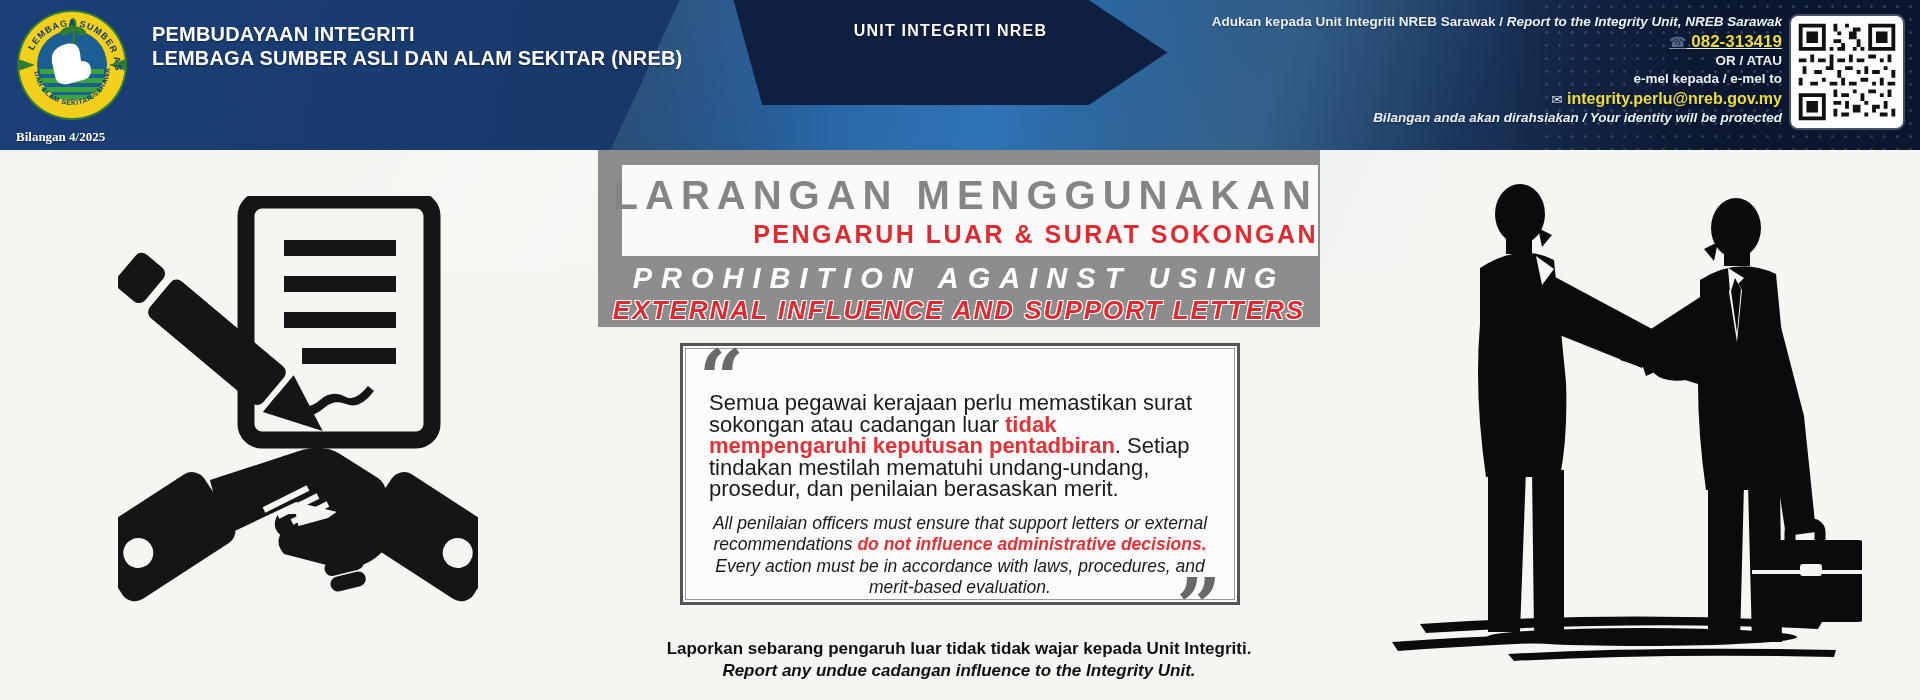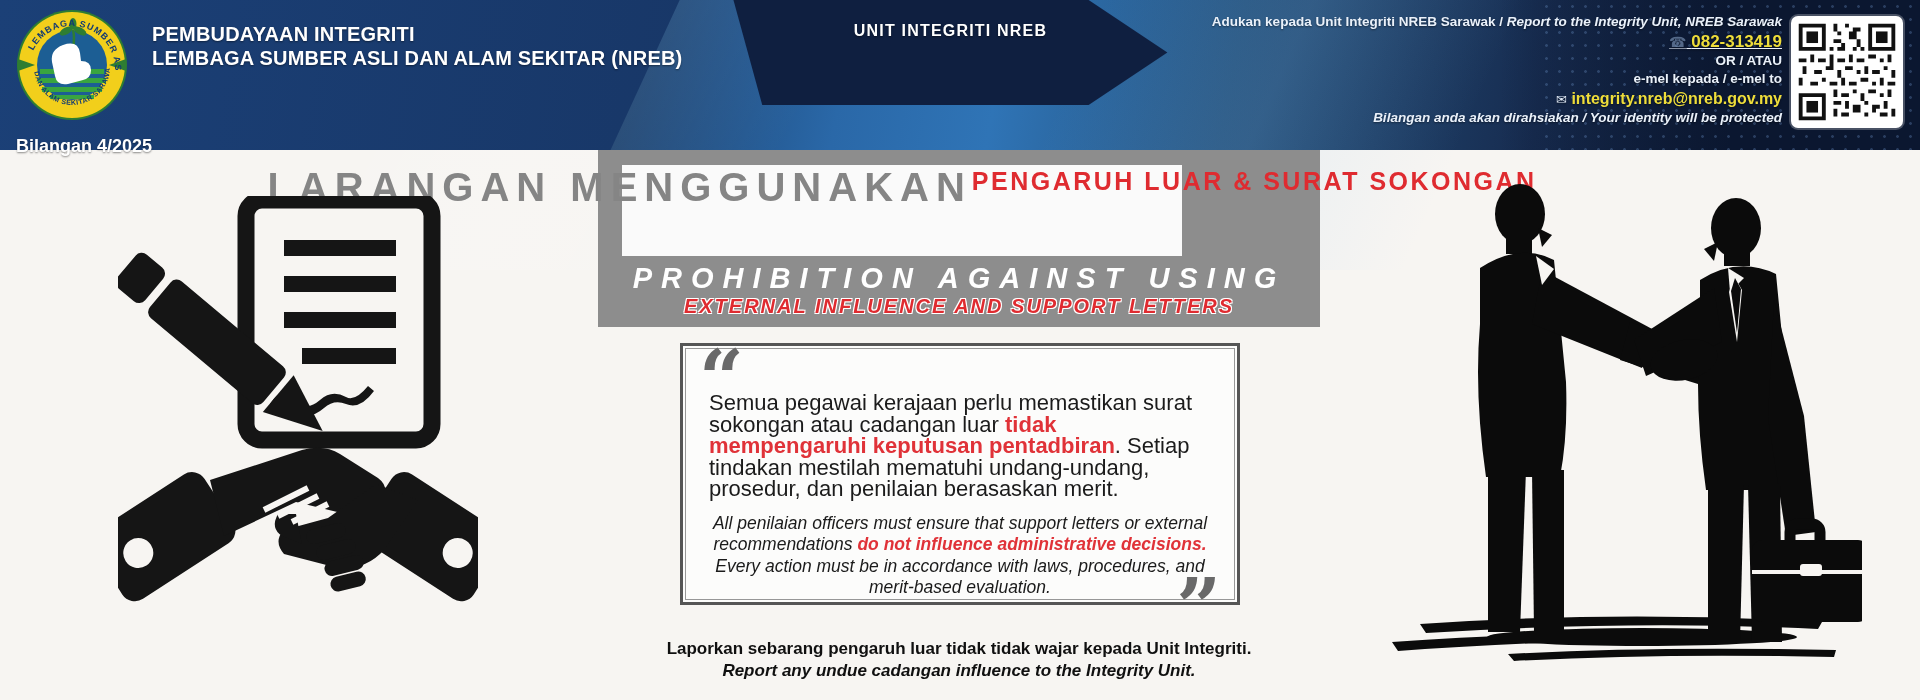--- a/index.html
+++ b/index.html
@@ -18,46 +18,46 @@
   .hdr-dots{position:absolute;right:0;top:0;width:380px;height:100%;
     background-image:radial-gradient(rgba(110,150,205,.30) 1.3px,transparent 1.5px);background-size:13px 13px;}
   .band-left{position:absolute;left:0;top:0;width:100%;height:100%;
     background:linear-gradient(100deg,#1b4077 0%,#173564 45%,#0f2348 100%);
     clip-path:polygon(0 0,35.4% 0,31.8% 100%,0 100%);}
   .band-chevron{position:absolute;left:0;top:0;width:100%;height:100%;background:#0f1f40;
     clip-path:polygon(38.2% 0,56.7% 0,60.8% 35%,56.7% 70%,39.7% 70%);}
   .logo{position:absolute;left:16px;top:9px;width:112px;height:112px;}
   .org{position:absolute;left:152px;top:22px;color:#fff;font-weight:bold;font-size:20px;line-height:24px;
     text-shadow:0 1px 2px rgba(0,0,0,.45);letter-spacing:.2px;}
-  .issue{position:absolute;left:16px;top:136px;color:#fff;font-weight:bold;font-size:18px;
-    text-shadow:0 1px 2px rgba(0,0,0,.45);}
+  .issue{position:absolute;left:16px;top:129px;color:#fff;font-weight:bold;font-size:13px;
+    text-shadow:0 1px 2px rgba(0,0,0,.45);font-family:Liberation Serif, serif;}
   .unit-banner{position:absolute;left:734px;top:22px;width:433px;text-align:center;color:#fff;
     font-weight:bold;font-size:16px;letter-spacing:1.2px;text-shadow:0 1px 2px rgba(0,0,0,.5);}
   .contact{position:absolute;right:138px;top:13px;text-align:right;color:#eaf1fa;font-size:13.5px;
     line-height:18.5px;text-shadow:0 1px 2px rgba(0,0,0,.45);}
   .contact .b{font-weight:bold;}
   .contact .i{font-style:italic;}
   .yellow{color:#eedd3a;font-weight:bold;}
   .c-phone{font-size:17px;line-height:19px;text-decoration:underline;}
   .c-email{font-size:16px;line-height:19px;}
   .phone-glyph{color:#8ea9cc;opacity:.55;font-size:14px;}
   .env{color:#dfe8f4;font-size:13px;}
   .qr{position:absolute;left:1791px;top:16px;width:112px;height:112px;background:#fff;border-radius:7px;
     box-shadow:0 0 0 2px rgba(255,255,255,.25);}
 
   
   .title-block{position:absolute;left:598px;top:150px;width:722px;height:177px;background:#8d8d8d;}
-  .title-white{position:absolute;left:24px;top:15px;width:560px;height:91px;background:#fafafa;
-    display:flex;align-items:flex-start;justify-content:center;}
+  .title-white{position:absolute;left:24px;top:15px;width:696px;height:91px;background:#fafafa;
+    display:flex;flex-direction:column;align-items:flex-end;justify-content:center;}
   .t-malay1{font-size:40px;font-weight:bold;color:#858585;letter-spacing:7px;white-space:nowrap;}
   .t-malay2{font-size:25px;font-weight:bold;color:#df2b30;letter-spacing:2.5px;margin-top:2px;white-space:nowrap;}
   .t-eng1{position:absolute;left:0;top:112px;width:100%;text-align:center;color:#fff;font-weight:bold;
     font-style:italic;font-size:29px;letter-spacing:9px;white-space:nowrap;}
   .t-eng2{position:absolute;left:0;top:145px;width:100%;text-align:center;color:#df2b30;font-weight:bold;
-    font-style:italic;font-size:20px;letter-spacing:2px;white-space:nowrap;
+    font-style:italic;font-size:26px;letter-spacing:2px;white-space:nowrap;
     text-shadow:-1px -1px 0 #fff,1px -1px 0 #fff,-1px 1px 0 #fff,1px 1px 0 #fff;}
 
   
   .quote-box{position:absolute;left:680px;top:343px;width:560px;height:262px;background:#fcfcfb;
     border:3px solid #555;box-sizing:border-box;
     box-shadow:inset 0 0 0 2px #fcfcfb,inset 0 0 0 3px #979797;}
   .q-open{position:absolute;left:16px;top:-6px;font-size:78px;font-weight:bold;color:#696969;
     font-family:"DejaVu Serif",serif;line-height:1;}
   .q-close{position:absolute;right:16px;bottom:-44px;font-size:78px;font-weight:bold;color:#696969;
     font-family:"DejaVu Serif",serif;line-height:1;}
@@ -130,21 +130,21 @@
         <span class="b">Adukan kepada Unit Integriti NREB Sarawak</span><span class="b"> / </span><span class="b i">Report to the Integrity Unit, NREB Sarawak</span>
       </div>
       <div class="c-phone">
         <span class="phone-glyph">☎</span>
         <span class="yellow">082-313419</span>
       </div>
       <div class="b">OR / ATAU</div>
       <div class="b">e-mel kepada / e-mel to</div>
       <div class="c-email">
         <span class="env">✉</span>
-        <span class="yellow">integrity.nreb@nreb.gov.my</span>
+        <span class="yellow">integrity.perlu@nreb.gov.my</span>
       </div>
       <div class="b i">
         <span>Bilangan anda akan dirahsiakan</span><span> / </span><span>Your identity will be protected</span>
       </div>
     </div>
 
     <svg class="qr" viewBox="-2 -2 29 29">
       <g fill="#111">
         <path fill-rule="evenodd" d="M0,0h7v7h-7z M1,1v5h5v-5z"></path>
         <rect x="2" y="2" width="3" height="3"></rect>

